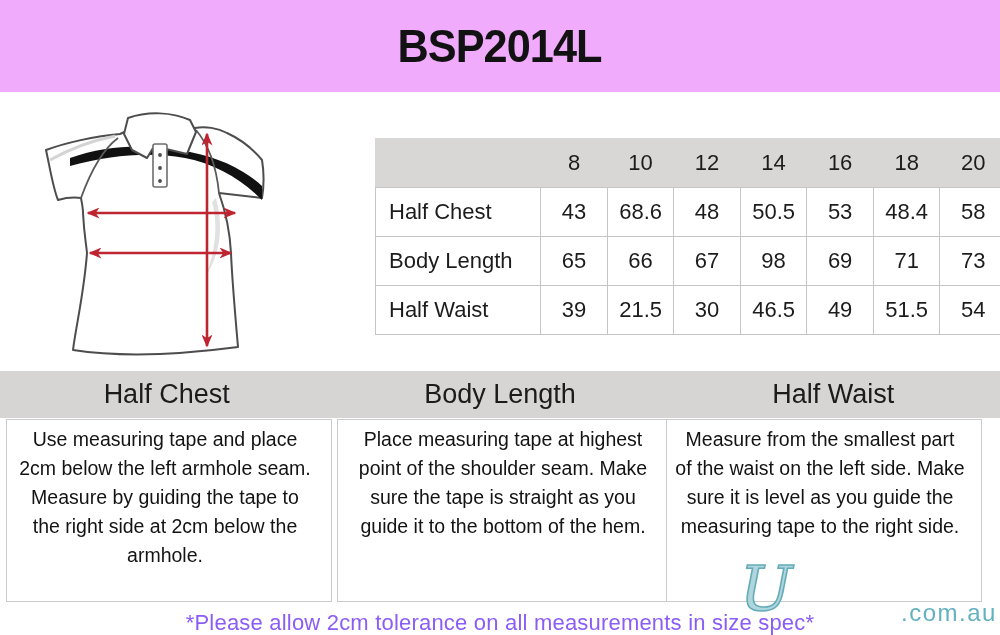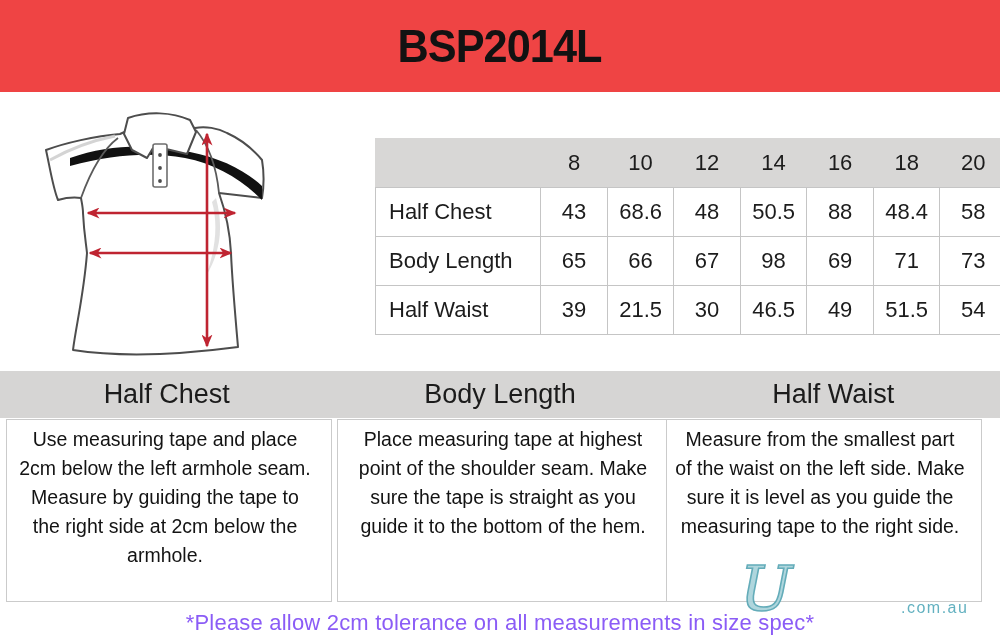--- a/index.html
+++ b/index.html
@@ -2,21 +2,21 @@
 <html><head>
 <meta charset="utf-8">
 <style>
   html,body { margin:0; padding:0; }
   body {
     width:1000px; height:635px; position:relative; overflow:hidden;
     background:#ffffff; font-family:"Liberation Sans", sans-serif; color:#181818;
   }
   .top-header {
     position:absolute; top:0; left:0; right:0; height:92px;
-    background:#ef4444; display:flex; align-items:center; justify-content:center;
+    background:#f0abfc; display:flex; align-items:center; justify-content:center;
   }
   .page-title {
     font-size:46px; font-weight:700; letter-spacing:-1px; color:#121212;
     transform:scaleX(0.94);
   }
   
   .shirt-wrap { position:absolute; left:20px; top:98px; width:285px; height:268px; }
   
   .size-table-wrap { position:absolute; left:375px; top:138px; width:625px; height:200px; overflow:hidden; }
   table.size-table { border-collapse:collapse; table-layout:fixed; width:632px; }
@@ -48,21 +48,21 @@
   .guide-box.b1 { left:6px;   width:326px; }
   .guide-box.b2 { left:337px; width:340px; }
   .guide-box.b3 { left:666px; width:316px; }
   .footnote {
     position:absolute; top:610px; left:0; right:0; text-align:center;
     font-size:22px; font-weight:400; color:#8b5cf6; letter-spacing:0.2px;
   }
   .watermark-logo { position:absolute; left:736px; top:550px; width:74px; height:76px; z-index:6; opacity:0.92; }
   .watermark-domain {
     position:absolute; left:901px; top:599px; z-index:6;
-    font-size:16px; color:#63b1c0; letter-spacing:1.5px; font-weight:400;
+    font-size:24px; color:#63b1c0; letter-spacing:1.5px; font-weight:400;
   }
 </style>
 </head>
 <body>
 
 <div class="top-header">
   <div class="page-title">BSP2014L</div>
 </div>
 
 <div class="shirt-wrap">
@@ -146,21 +146,21 @@
       <td>16</td>
       <td>18</td>
       <td>20</td>
     </tr>
     <tr>
       <td class="rowlabel">Half Chest</td>
       <td>43</td>
       <td>68.6</td>
       <td>48</td>
       <td>50.5</td>
-      <td>88</td>
+      <td>53</td>
       <td>48.4</td>
       <td>58</td>
     </tr>
     <tr>
       <td class="rowlabel">Body Length</td>
       <td>65</td>
       <td>66</td>
       <td>67</td>
       <td>98</td>
       <td>69</td>

